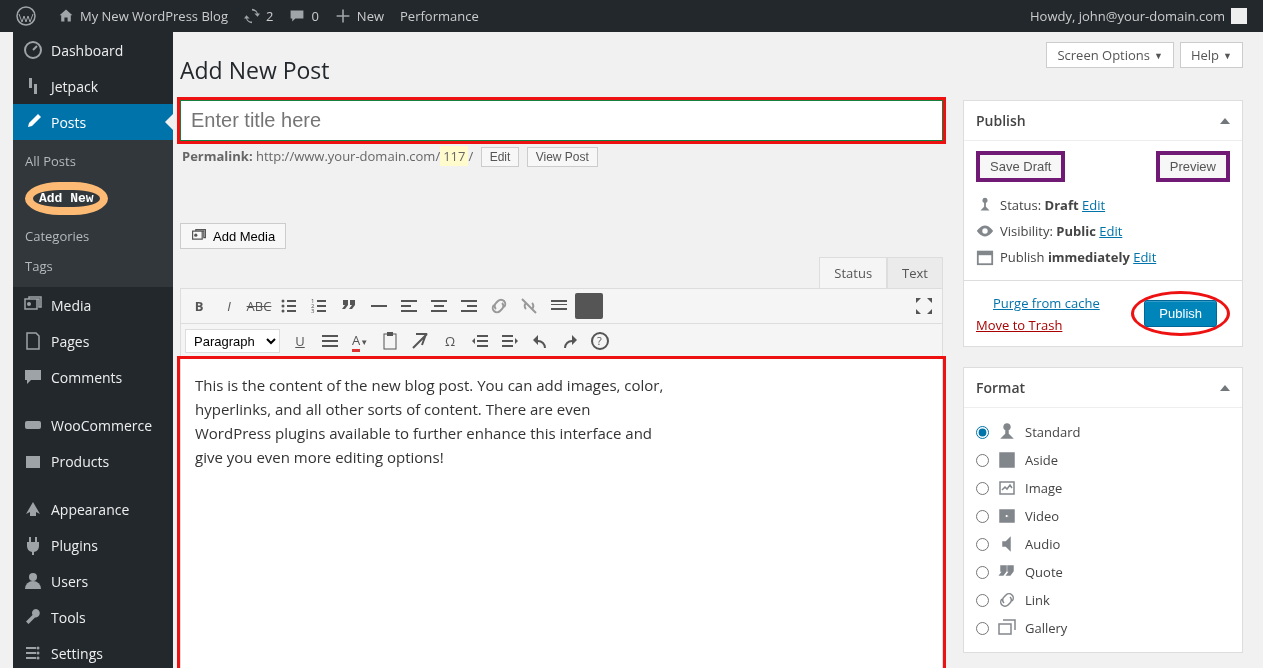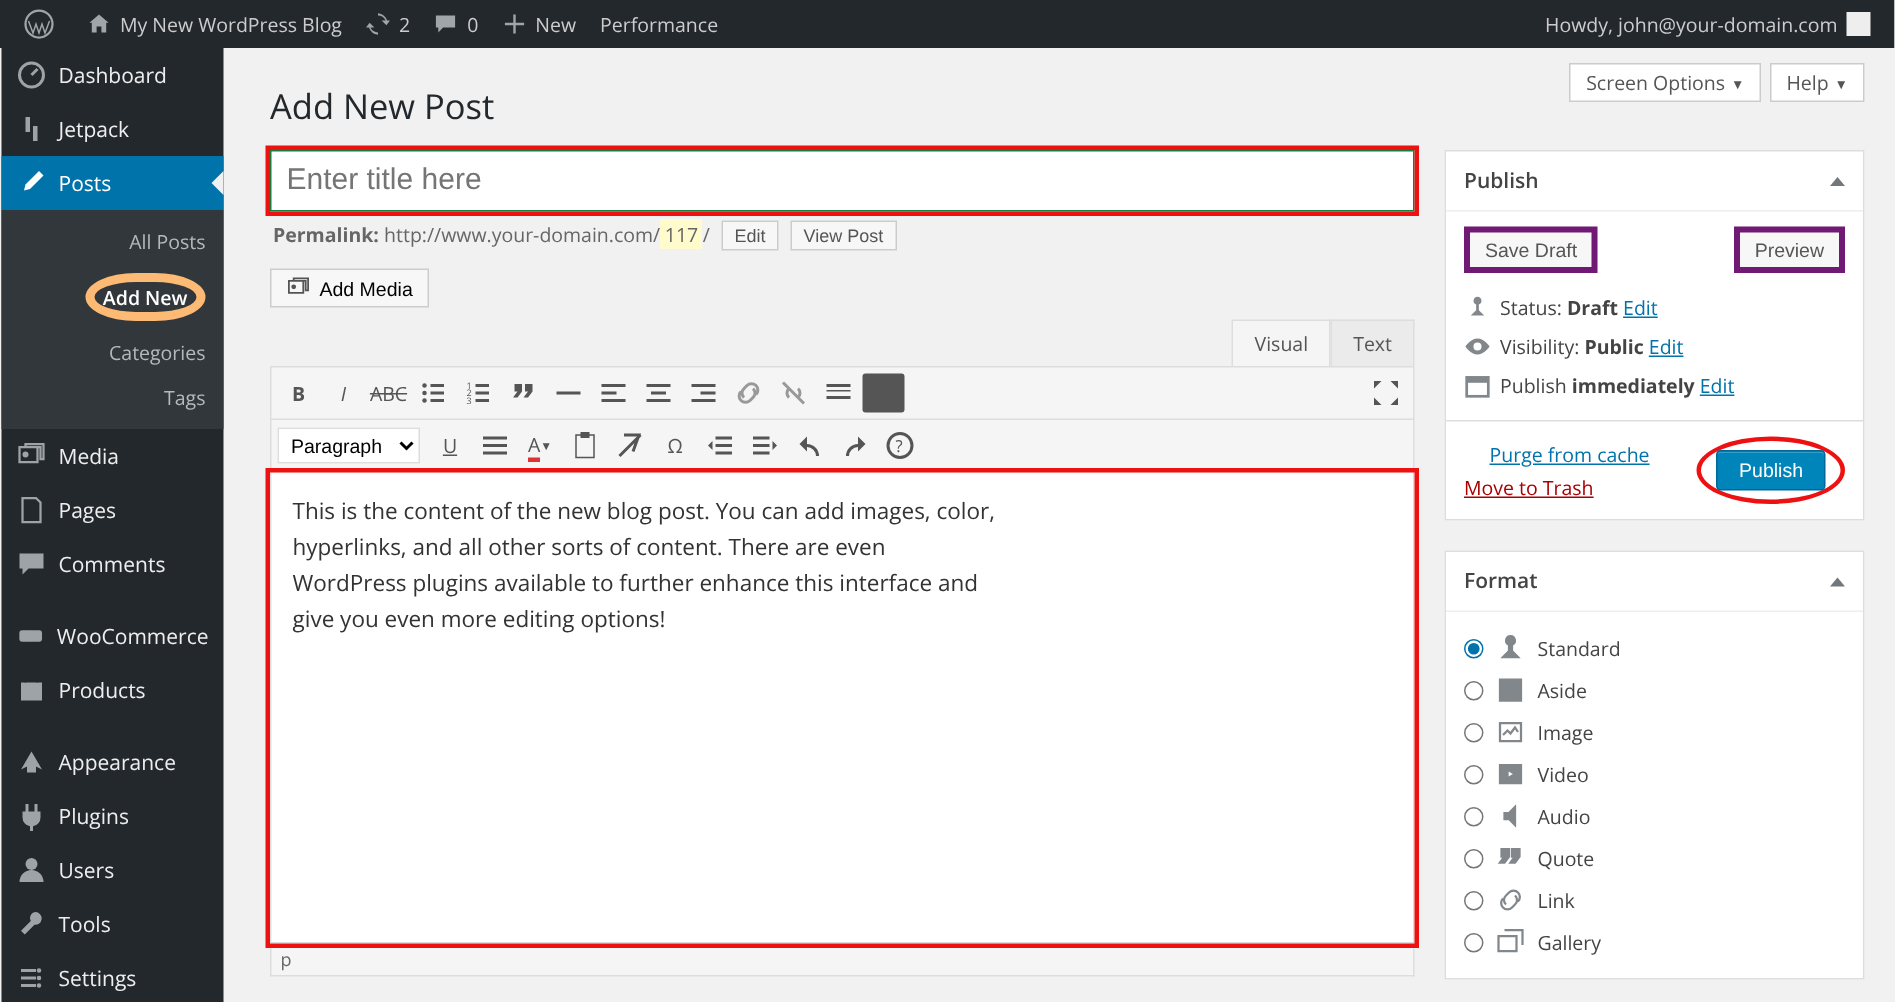--- a/index.html
+++ b/index.html
@@ -2,42 +2,42 @@
 <html><head>
 <meta charset="utf-8">
 <style>
 * { box-sizing: border-box; margin: 0; padding: 0; }
 body { font-family: -apple-system, "Open Sans", sans-serif; font-size: 13px; color: #444; background: #f1f1f1; width: 1263px; height: 668px; overflow: hidden; }
 .toolbar { height: 32px; background: #23282d; color: #ccc; display: flex; align-items: center; padding: 0 8px; font-size: 13px; }
 .toolbar .tb-item { display: flex; align-items: center; padding: 0 8px; height: 32px; color: #ccc; cursor: pointer; }
 .toolbar .tb-item svg { fill: #a0a5aa; margin-right: 6px; }
 .toolbar .spacer { flex: 1; }
 .avatar { width: 16px; height: 16px; background: #eee; margin-left: 6px; }
-.sidebar { position: absolute; top: 32px; left: 1px; width: 148px; bottom: 0; background: #23282d; color: #eee; }
+.sidebar { position: absolute; top: 32px; left: 13px; width: 160px; bottom: 0; background: #23282d; color: #eee; }
 .menu-item { display: flex; align-items: center; padding: 8px 10px; font-size: 14px; color: #eee; cursor: pointer; }
 .menu-item svg { fill: #9ea3a8; width: 20px; height: 20px; margin-right: 8px; }
 .menu-item.active { background: #0073aa; color: #fff; position: relative; }
 .menu-item.active svg { fill: #fff; }
 .menu-item.active::after { content:''; position:absolute; right:0; top:50%; transform:translateY(-50%); border:8px solid transparent; border-right-color:#f1f1f1; }
 .submenu { background: #32373c; padding: 6px 0; }
-.submenu-item { padding: 6px 12px; font-size: 13px; color: #b4b9be; cursor: pointer; text-align: right; }
+.submenu-item { padding: 6px 12px; font-size: 13px; color: #b4b9be; cursor: pointer; }
 .submenu-item.current { color: #fff; font-weight: 600; }
-.circle-red { border: 6px solid #fdba74; border-radius: 50%/60%; display: inline-block; padding: 1px 6px; }
+.circle-red { border: 8px solid #fdba74; border-radius: 50%/60%; display: inline-block; padding: 1px 6px; font-family: Liberation Mono, monospace; }
 .main { position: absolute; left: 160px; top: 32px; right: 0; bottom: 0; padding: 10px 20px 0 20px; }
 .top-right-btns { position: absolute; right: 20px; top: 10px; display: flex; gap: 6px; }
 .screen-btn { background: #fff; border: 1px solid #ccc; padding: 3px 10px; font-size: 13px; color: #555; cursor: pointer; display: flex; align-items: center; gap: 4px; justify-content: center; }
 .page-title { font-size: 23px; font-weight: 400; color: #23282d; padding: 12px 0 14px; }
 .content-wrap { display: flex; gap: 20px; }
 .main-col { flex: 1; min-width: 0; }
 .side-col { width: 280px; }
 .title-input { width: 100%; border: 1px solid #15803d; padding: 8px 10px; font-size: 20px; color: #72777c; outline: 3px solid #e11; }
 .permalink { padding: 6px 2px 12px; font-size: 13px; color: #666; }
 .permalink .slug { background: #fffbcc; padding: 1px 3px; }
 .permalink button { border: 1px solid #ccc; background: #f7f7f7; padding: 2px 8px; font-size: 12px; margin-left: 4px; cursor: pointer; color:#555; }
-.add-media { border: 1px solid #ccc; background: #f7f7f7; padding: 4px 10px; font-size: 13px; display: inline-flex; align-items: center; gap: 6px; cursor: pointer; }
+.add-media { border: 1px solid #ccc; background: #f7f7f7; padding: 4px 10px; font-size: 13px; display: inline-flex; align-items: center; gap: 6px; cursor: pointer; margin-top: 44px; }
 .editor-box { margin-top: 8px; }
 .tabs { float: right; display: flex; }
 .tab { border: 1px solid #ddd; border-bottom: none; background: #ebebeb; padding: 6px 14px; font-size: 13px; cursor: pointer; color: #555;}
 .tab.active { background: #f5f5f5; }
 .toolbar-row { background: #f5f5f5; border: 1px solid #ddd; clear: both; padding: 4px; display: flex; align-items: center; gap: 2px; flex-wrap: wrap; }
 .toolbar-row + .toolbar-row { border-top: none; }
 .tbtn { width: 28px; height: 26px; display: flex; align-items: center; justify-content: center; color: #555; cursor: pointer; border-radius: 2px;}
 .tbtn svg { fill: #555; width: 20px; height: 20px; }
 .para-select { height: 24px; width: 95px; border: 1px solid #ddd; background: #fff; font-size: 13px; padding: 2px 4px; margin-right:4px;}
 .editor-body { border: 1px solid #ddd; border-top: none; background: #fff; height: 314px; padding: 14px; font-size: 15px; line-height: 1.6; color: #333; outline: 3px solid #e11; }
@@ -225,21 +225,21 @@
       <button class="add-media">
           <svg width="16" height="16" viewBox="0 0 20 20" fill="#555">
             <path d="M2 4h12v10H2z M6 2h12v10h-2V4H6z" fill="none" stroke="#555" stroke-width="1.5"></path>
             <circle cx="6" cy="9" r="2"></circle>
           </svg>
           <span>Add Media</span>
         </button>
 
       <div class="editor-box">
         <div class="tabs">
-          <div class="tab active">Visual</div>
+          <div class="tab active">Status</div>
           <div class="tab">Text</div>
         </div>
         <div class="toolbar-row">
           <div class="tbtn">
               <b>B</b>
             </div>
           <div class="tbtn">
               <i>I</i>
             </div>
           <div class="tbtn">

